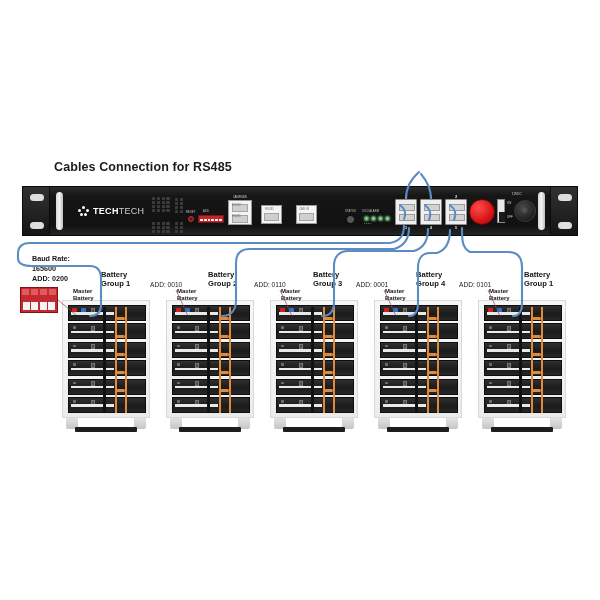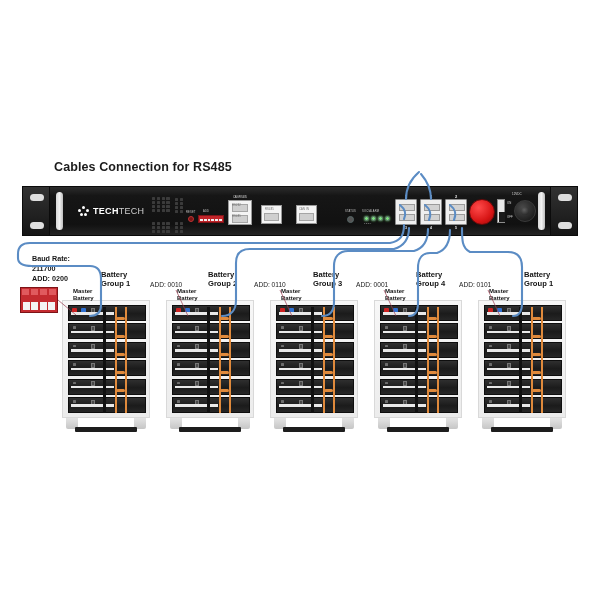--- a/index.html
+++ b/index.html
@@ -370,21 +370,21 @@
   <div class="onoff">
     <div class="bar"></div>
   </div>
   <div class="onoff-lab" style="top:201px;">ON</div>
   <div class="onoff-lab" style="top:215px;">OFF</div>
   <div class="knob-lab">12VDC</div>
   <div class="knob"></div>
 
   <div class="baud">
     <div>Baud Rate:</div>
-    <div>211700</div>
+    <div>165600</div>
     <div>ADD: 0200</div>
   </div>
   <div class="ext-dip">
     <i></i>
       <i></i>
       <i></i>
       <i></i>
   </div>
   <div class="ext-dip-top">
     <i></i>

